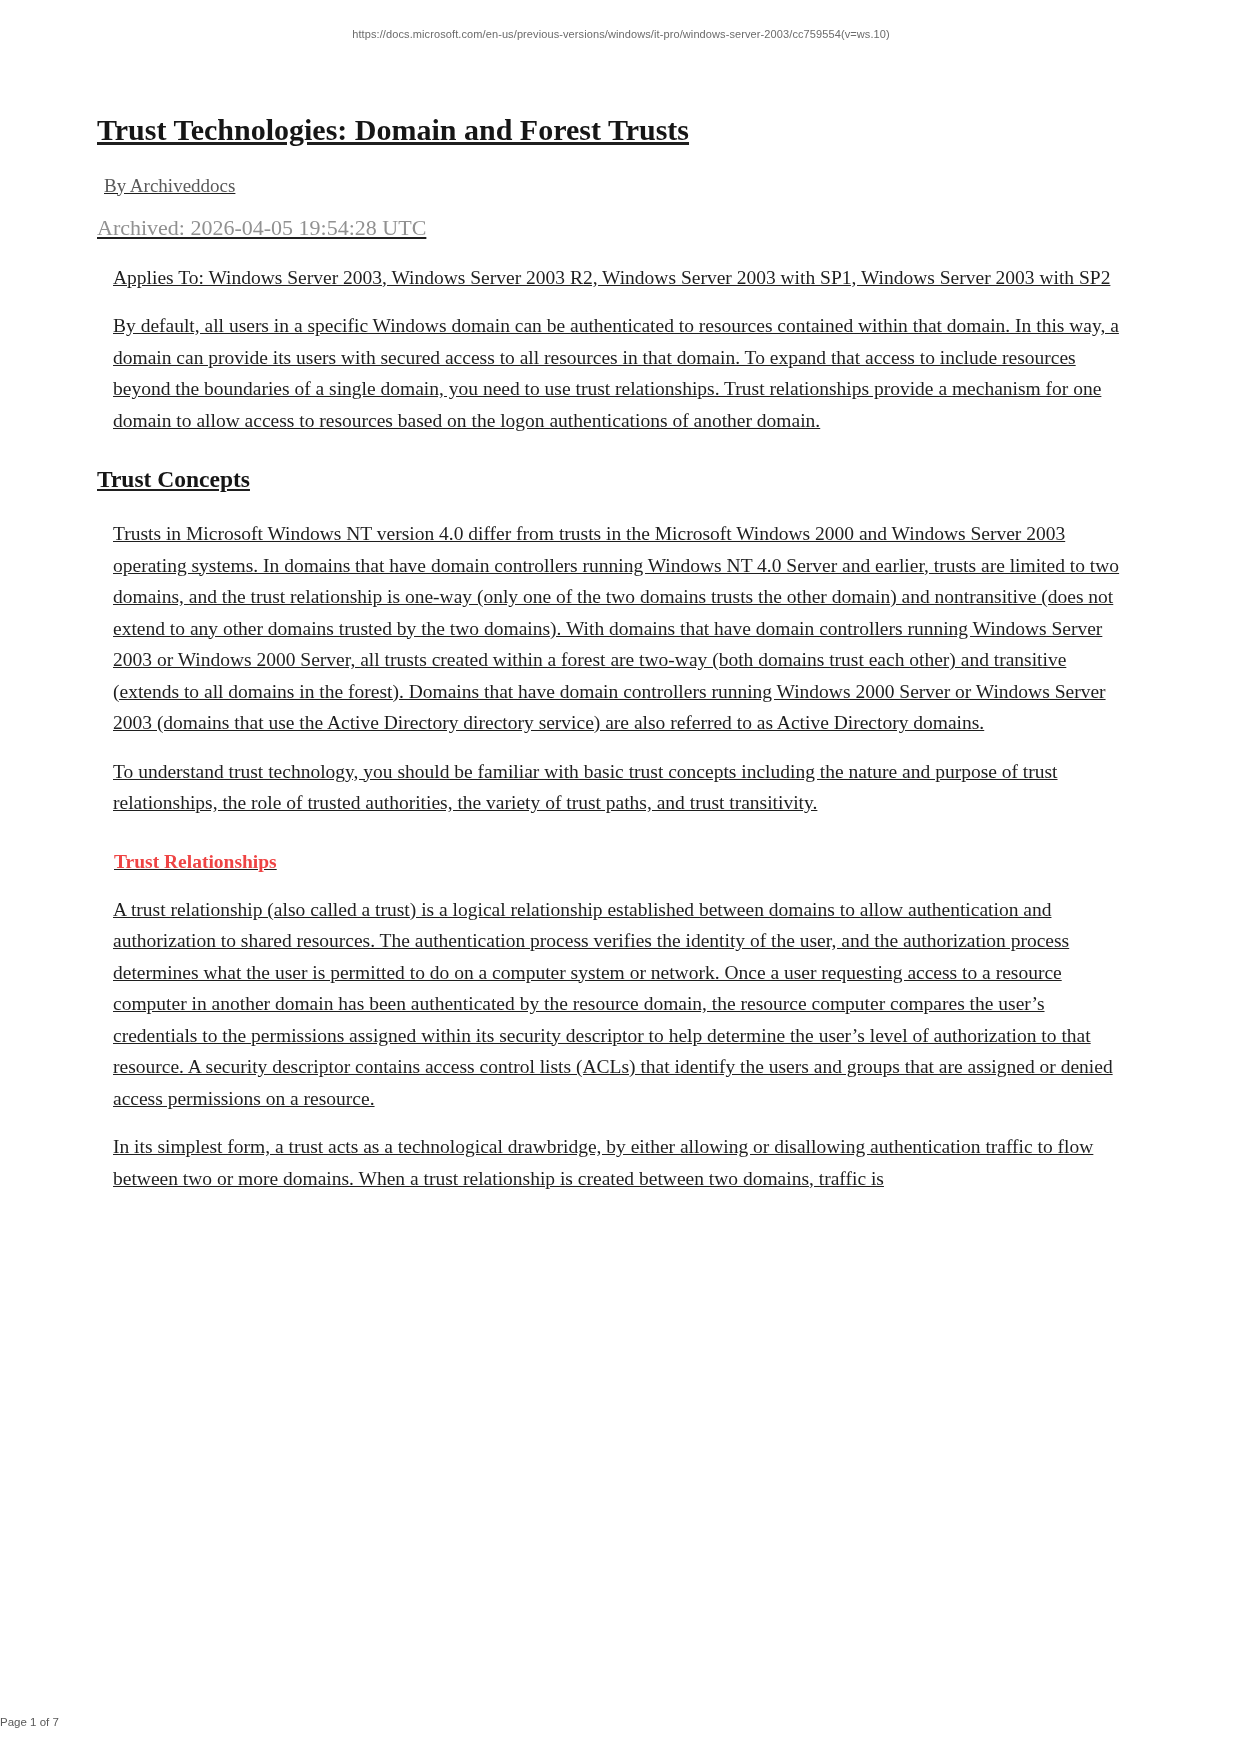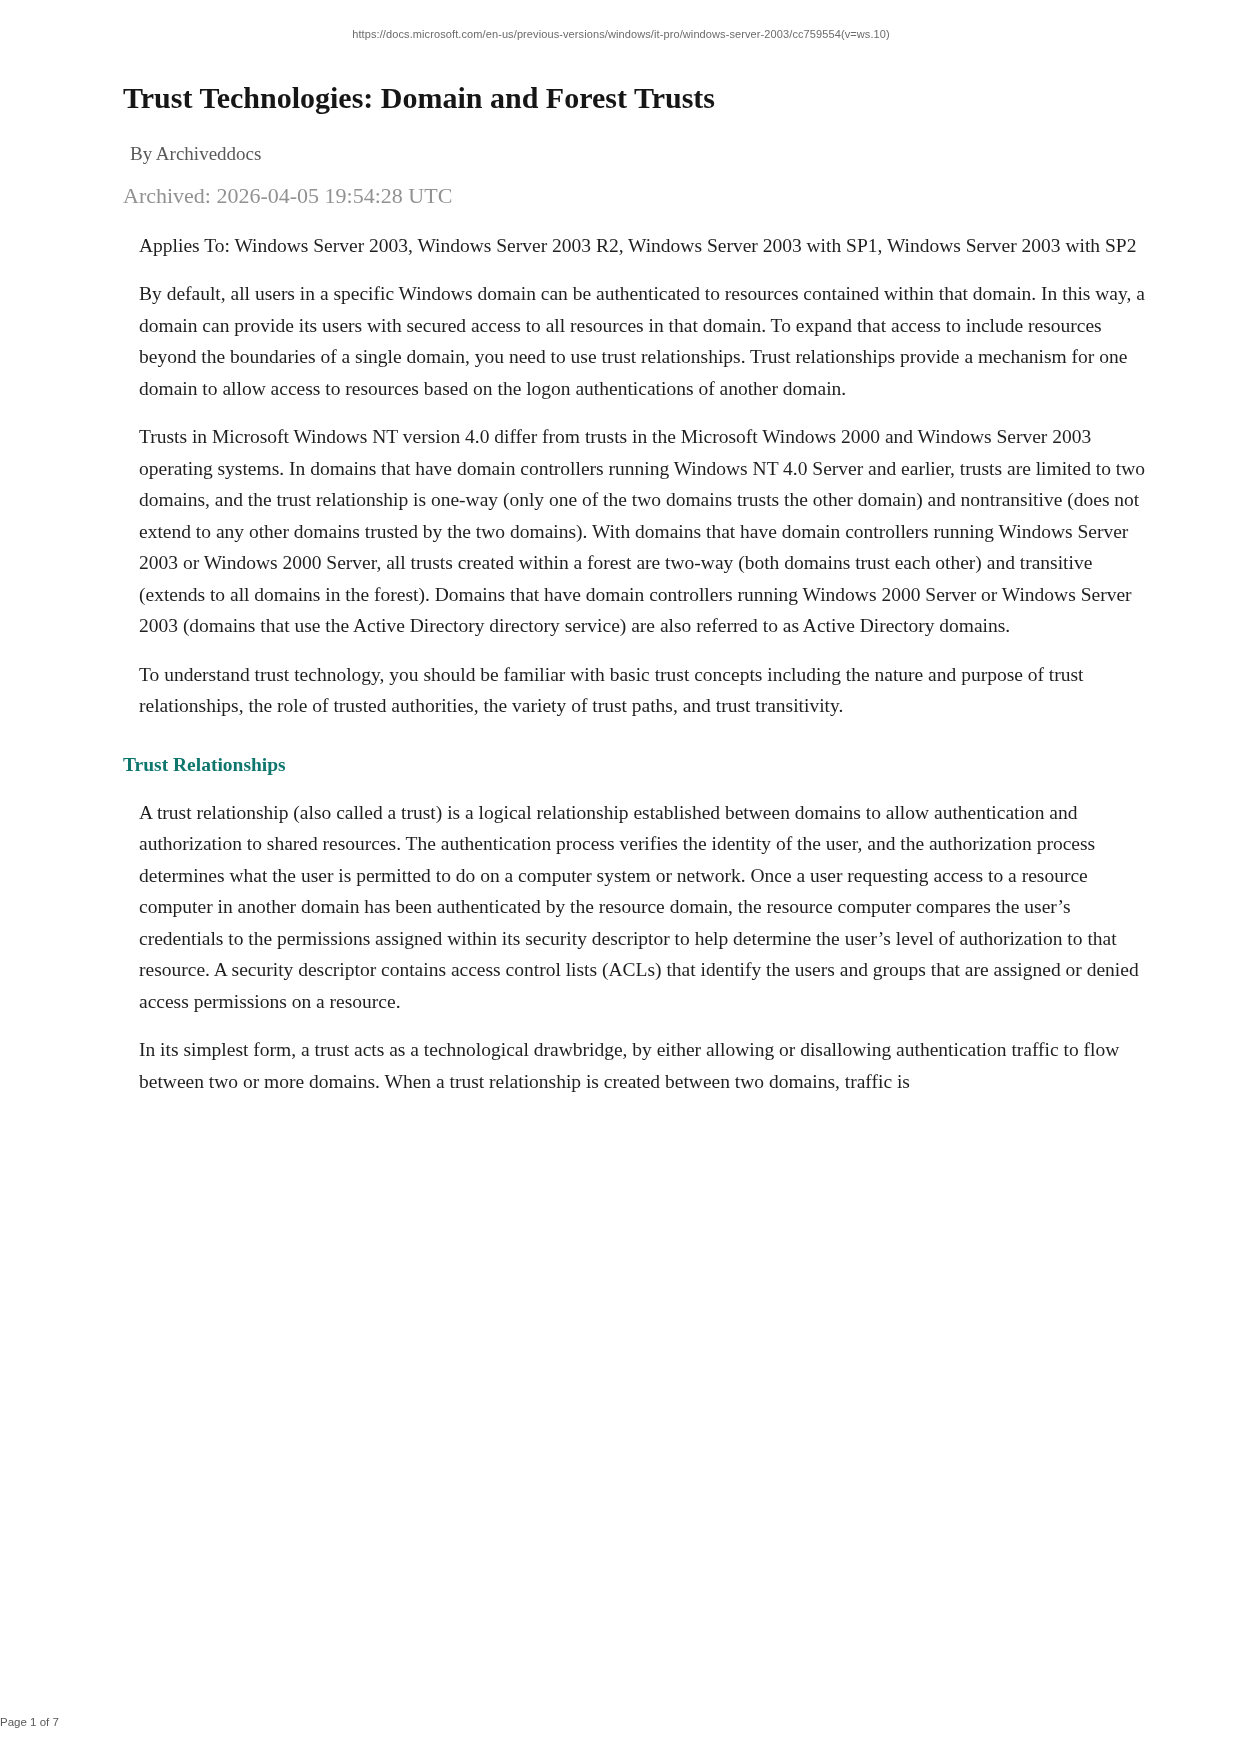--- a/index.html
+++ b/index.html
@@ -21,23 +21,24 @@
     width: 100%;
     text-align: center;
     font-family: Liberation Sans, sans-serif;
     font-size: 11px;
     color: #6b6b6b;
     letter-spacing: 0.1px;
   }
   .content {
     position: absolute;
     top: 0;
-    left: 123px;
+    left: 97px;
     width: 1030px;
-    padding-top: 81px;
+    padding-top: 113px;
+    text-decoration: underline;
   }
   .doc-title {
     font-size: 30px;
     line-height: 1.15;
     font-weight: bold;
     color: #161616;
     margin: 0 0 26px 0;
   }
   .byline {
     font-size: 19px;
@@ -61,22 +62,22 @@
     font-size: 23.5px;
     line-height: 30px;
     font-weight: bold;
     color: #161616;
     margin: 28px 0 24px 0;
   }
   .content h3 {
     font-size: 19.5px;
     line-height: 26px;
     font-weight: bold;
-    color: #0f766e;
-    margin: 30px 0 19px 0;
+    color: #ef4444;
+    margin: 30px 0 19px 17px;
   }
   .print-footer {
     position: absolute;
     top: 1716px;
     left: 0;
     width: 100%;
     text-align: left;
     font-family: "Liberation Sans", sans-serif;
     font-size: 11.5px;
     color: #595959;
@@ -93,20 +94,21 @@
 
   <div class="byline">By Archiveddocs</div>
 
   <div class="archived-line">Archived: 2026-04-05 19:54:28 UTC</div>
 
   <p>Applies To: Windows Server 2003, Windows Server 2003 R2, Windows Server 2003 with SP1, Windows Server 2003 with SP2</p>
 
 
   <p>By default, all users in a specific Windows domain can be authenticated to resources contained within that domain. In this way, a domain can provide its users with secured access to all resources in that domain. To expand that access to include resources beyond the boundaries of a single domain, you need to use trust relationships. Trust relationships provide a mechanism for one domain to allow access to resources based on the logon authentications of another domain.</p>
 
+  <h2>Trust Concepts</h2>
 
   <p>Trusts in Microsoft Windows NT version 4.0 differ from trusts in the Microsoft Windows 2000 and Windows Server 2003 operating systems. In domains that have domain controllers running Windows NT 4.0 Server and earlier, trusts are limited to two domains, and the trust relationship is one-way (only one of the two domains trusts the other domain) and nontransitive (does not extend to any other domains trusted by the two domains). With domains that have domain controllers running Windows Server 2003 or Windows 2000 Server, all trusts created within a forest are two-way (both domains trust each other) and transitive (extends to all domains in the forest). Domains that have domain controllers running Windows 2000 Server or Windows Server 2003 (domains that use the Active Directory directory service) are also referred to as Active Directory domains.</p>
 
   <p>To understand trust technology, you should be familiar with basic trust concepts including the nature and purpose of trust relationships, the role of trusted authorities, the variety of trust paths, and trust transitivity.</p>
 
   <h3>Trust Relationships</h3>
 
   <p>A trust relationship (also called a trust) is a logical relationship established between domains to allow authentication and authorization to shared resources. The authentication process verifies the identity of the user, and the authorization process determines what the user is permitted to do on a computer system or network. Once a user requesting access to a resource computer in another domain has been authenticated by the resource domain, the resource computer compares the user’s credentials to the permissions assigned within its security descriptor to help determine the user’s level of authorization to that resource. A security descriptor contains access control lists (ACLs) that identify the users and groups that are assigned or denied access permissions on a resource.</p>
 
   <p>In its simplest form, a trust acts as a technological drawbridge, by either allowing or disallowing authentication traffic to flow between two or more domains. When a trust relationship is created between two domains, traffic is</p>

